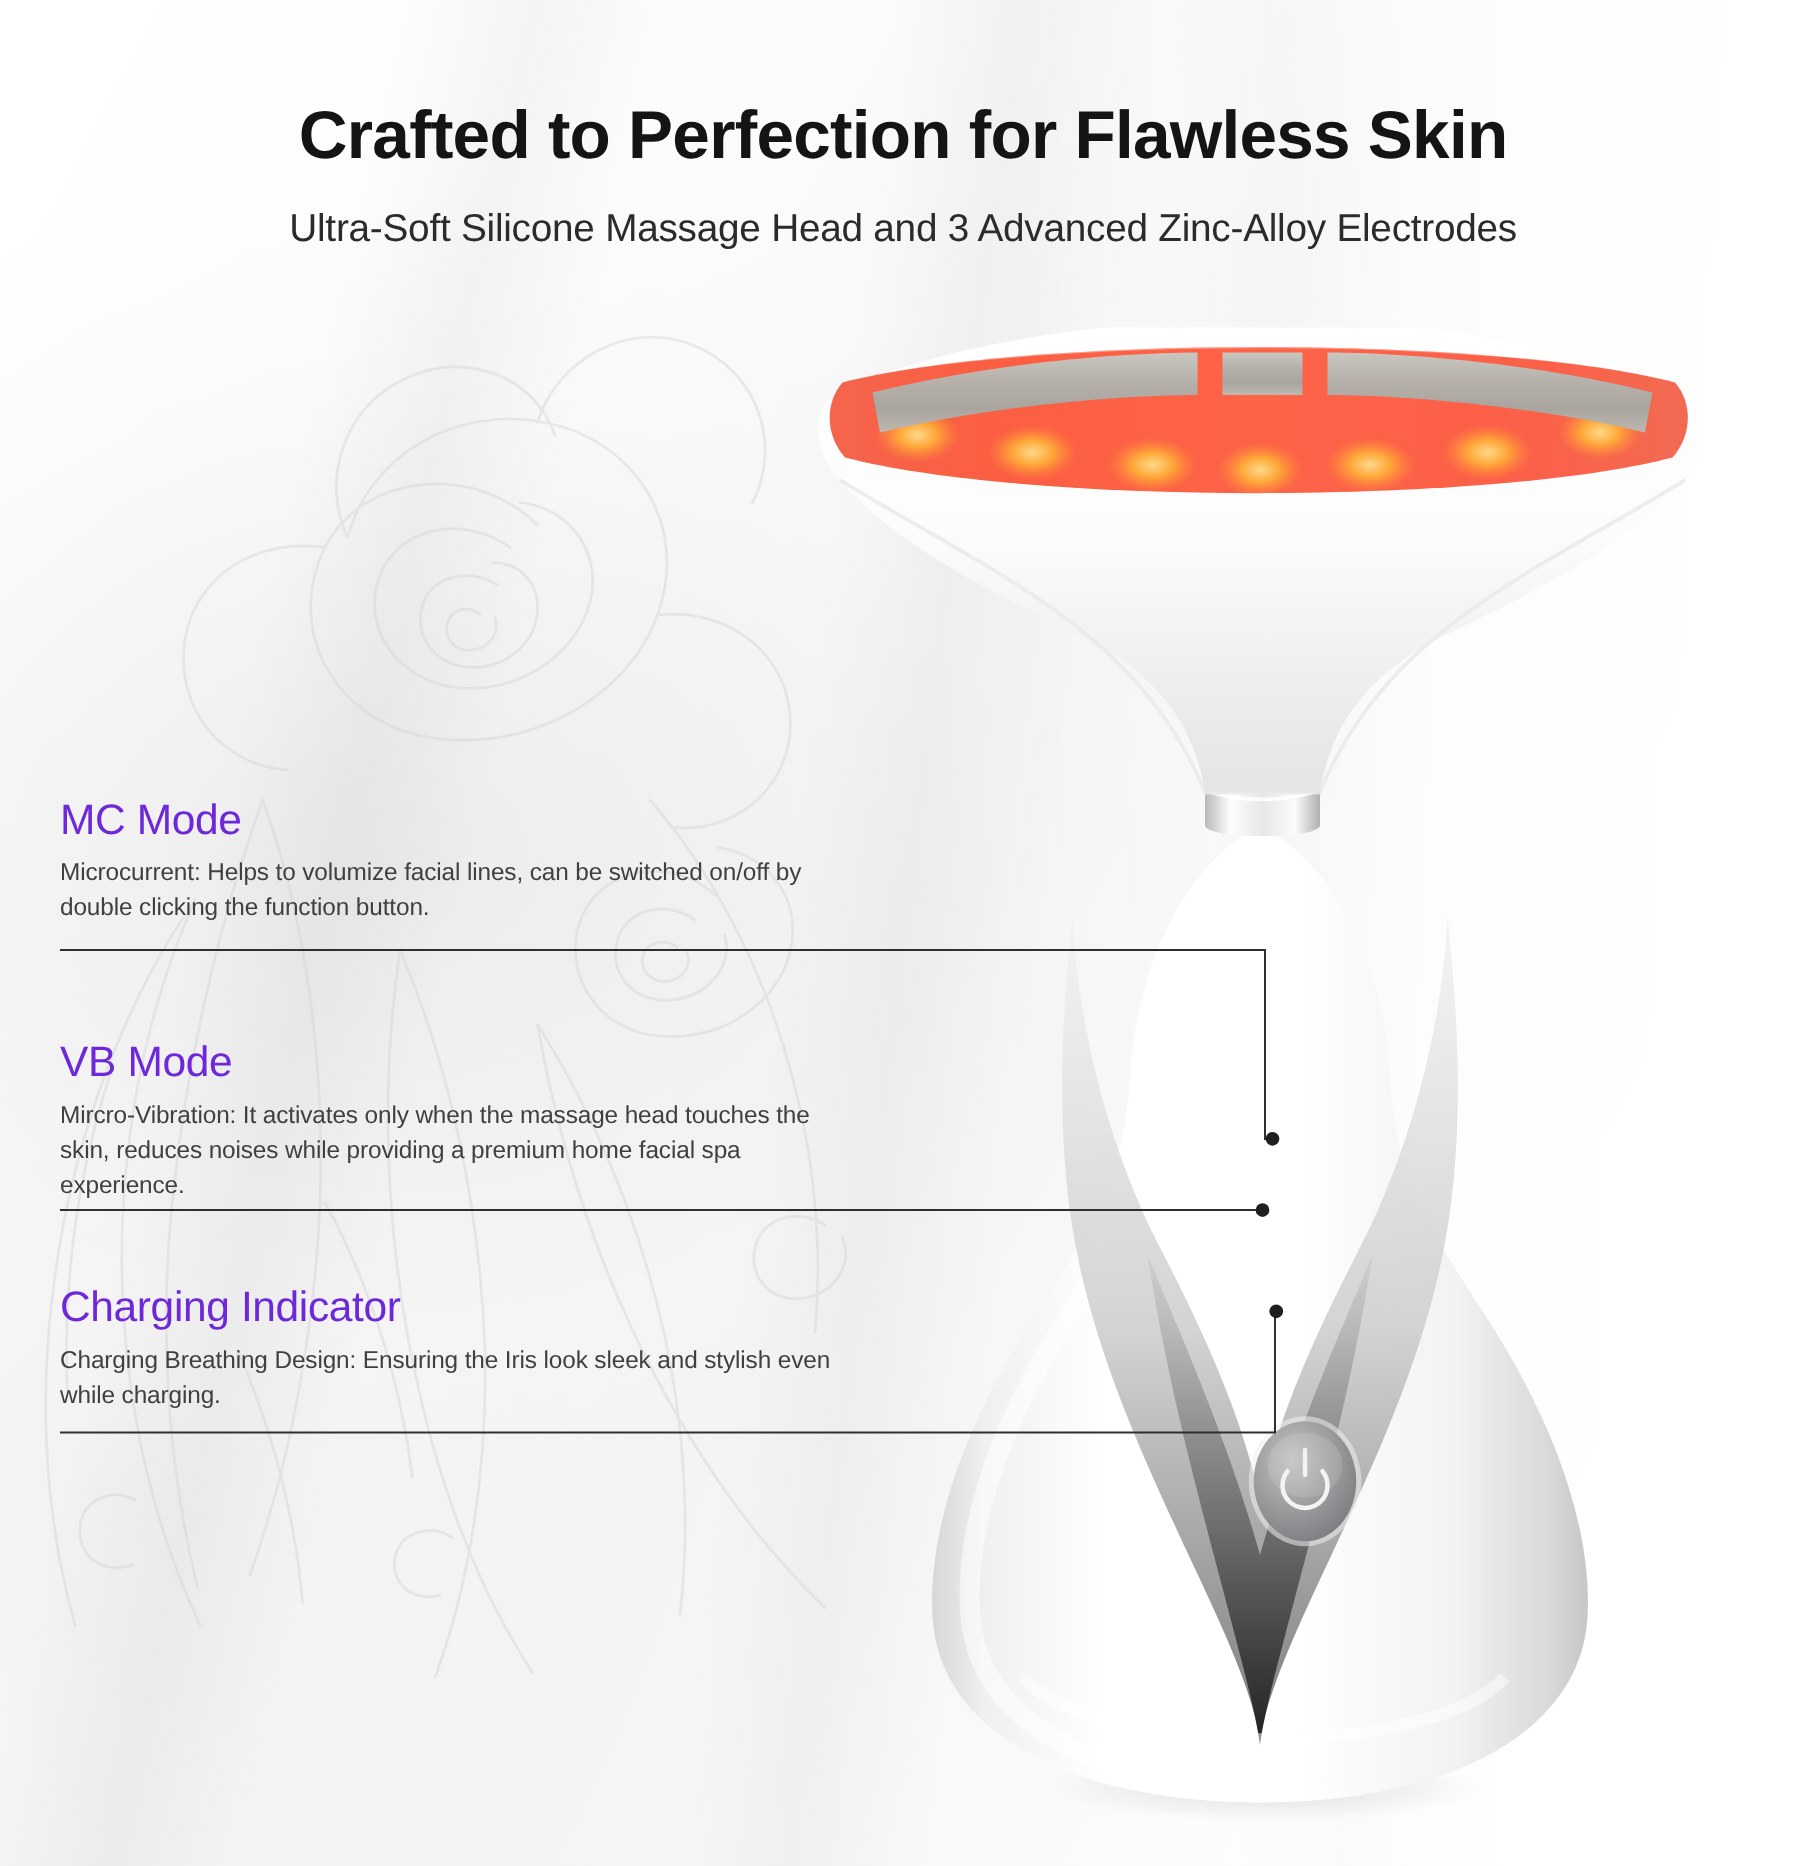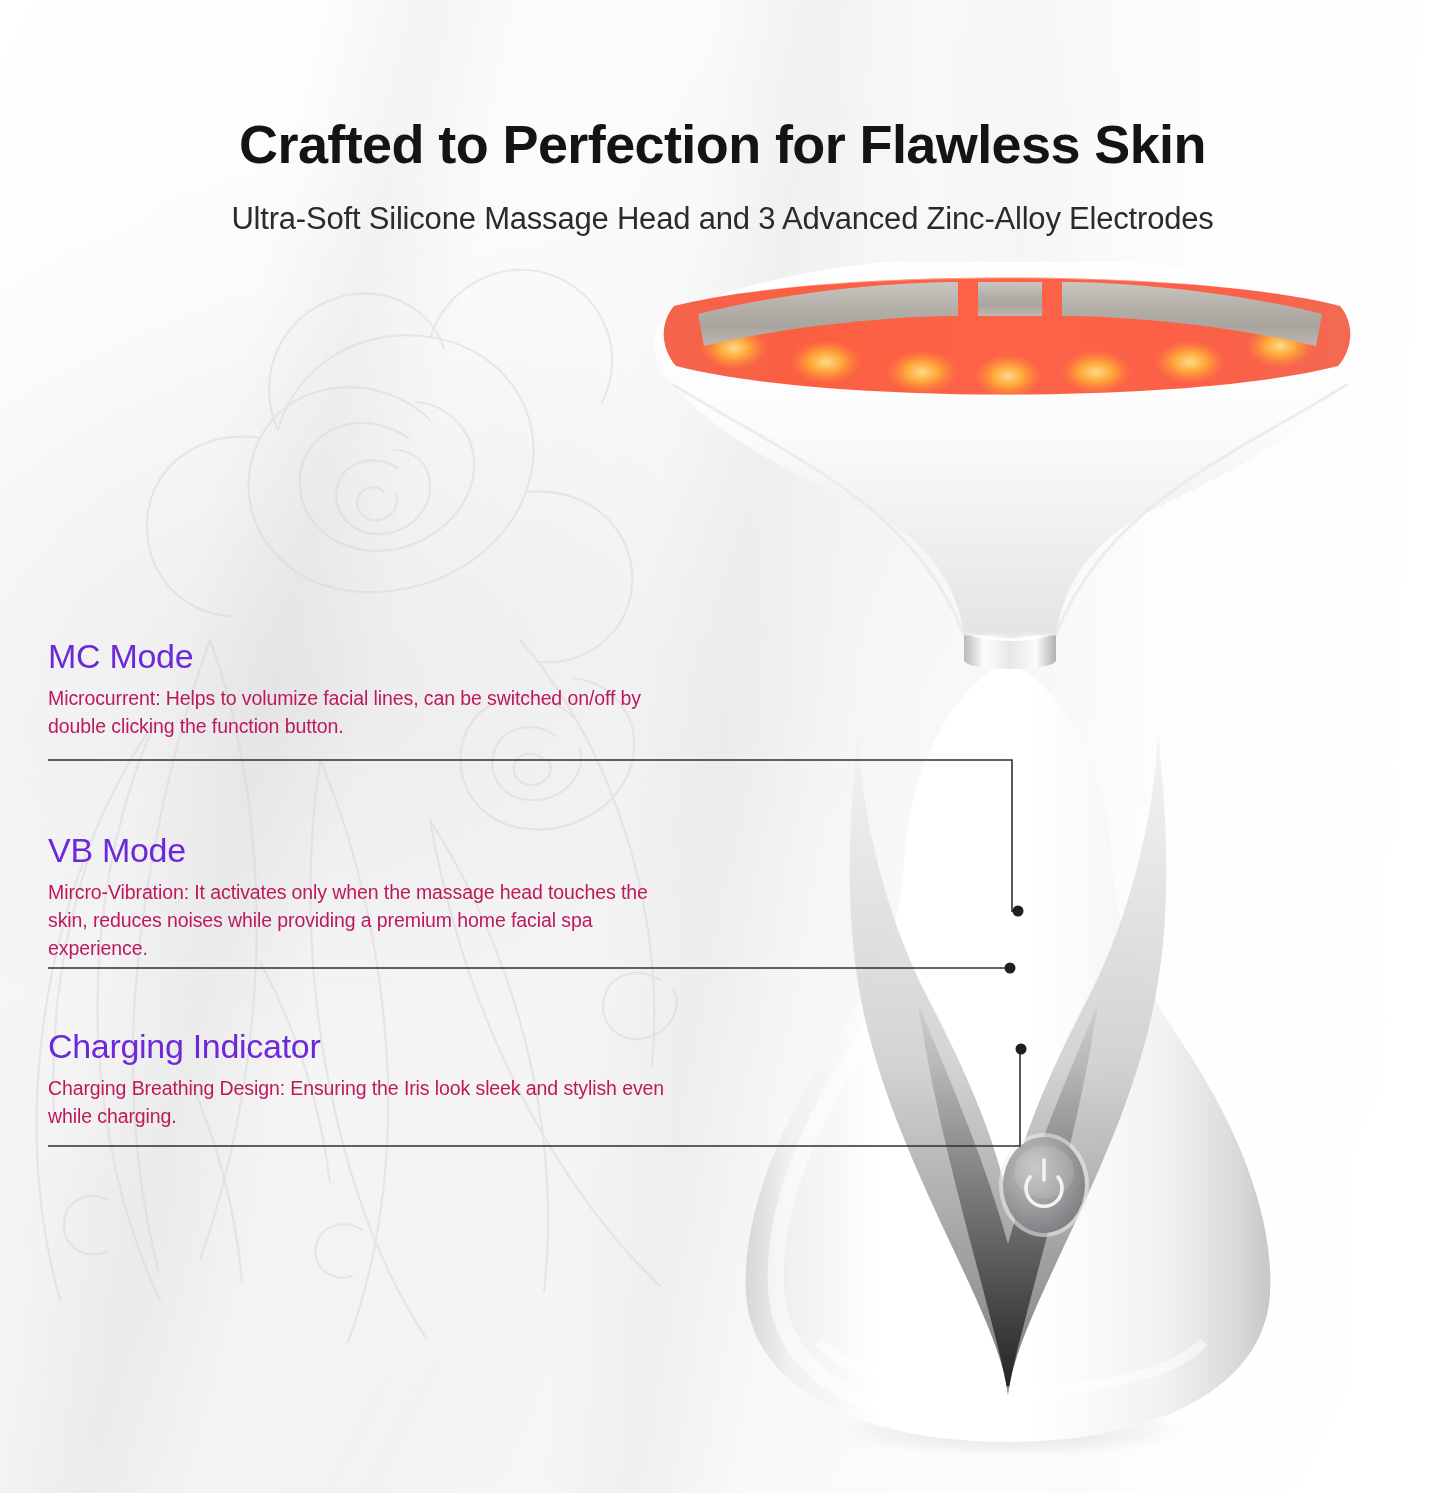--- a/index.html
+++ b/index.html
@@ -30,21 +30,21 @@
   }
   .bg-floral{position:absolute;left:-40px;top:120px;width:900px;height:1250px;opacity:.5;}
   .bg-right-soft{
     position:absolute;right:0;top:0;width:620px;height:100%;
     background:linear-gradient(90deg, rgba(255,255,255,0) 0%, rgba(255,255,255,.75) 60%, #ffffff 100%);
   }
 
   
   .header{position:absolute;left:0;top:0;width:100%;z-index:5;text-align:center;}
   .title{
-    margin:0;padding-top:114px;
+    margin:0;padding-top:78px;
     font-size:54px;line-height:60px;font-weight:bold;
     letter-spacing:-.6px;color:#141414;
   }
   .subtitle{
     margin:0;padding-top:26px;
     font-size:31px;line-height:38px;font-weight:normal;
     letter-spacing:-.2px;color:#2b2b2b;
   }
 
   
@@ -52,21 +52,21 @@
 
   
   .features{position:absolute;left:0;top:0;width:100%;height:100%;z-index:6;}
   .feature{position:absolute;}
   .feature h3{
     margin:0;font-size:34px;line-height:40px;font-weight:normal;
     color:#6d28d9;letter-spacing:-.3px;
   }
   .feature p{
     margin:8px 0 0 0;font-size:19.5px;line-height:28px;font-weight:normal;
-    color:#be185d;letter-spacing:-.1px;
+    color:#404040;letter-spacing:-.1px;
   }
   #feat-mc{left:48px;top:636px;width:640px;}
   #feat-vb{left:48px;top:830px;width:640px;}
   #feat-charge{left:48px;top:1026px;width:640px;}
 
   
   .connectors{position:absolute;left:0;top:0;width:1445px;height:1493px;z-index:5;pointer-events:none;}
 </style>
 </head>
 <body>

